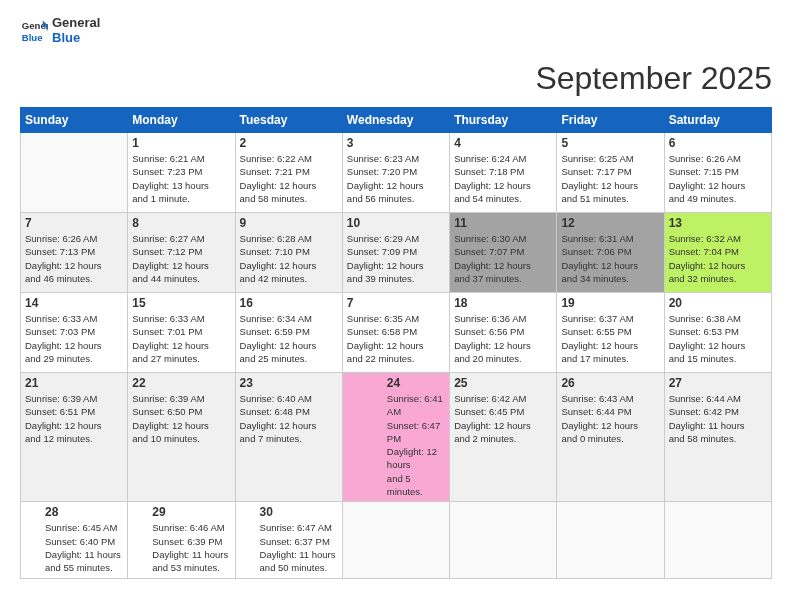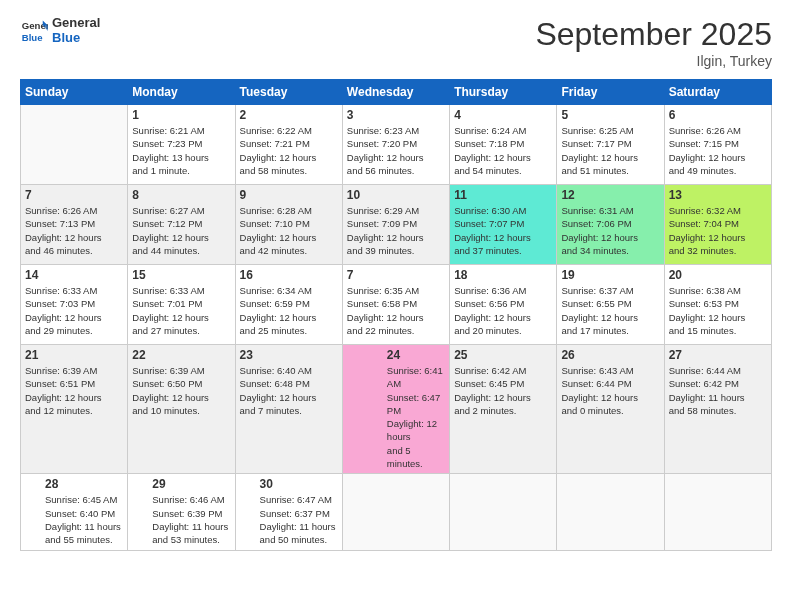--- a/index.html
+++ b/index.html
@@ -26,20 +26,21 @@
       display: flex;
       align-items: center;
       gap: 4px;
     }
     .logo-icon {
       width: 28px;
       height: 28px;
     }
     .title-block {
       text-align: right;
+      margin-top: 44px;
     }
     .month-title {
       font-size: 32px;
       color: #333;
       font-weight: normal;
     }
     .location {
       font-size: 14px;
       color: #555;
     }
@@ -97,21 +98,20 @@
         <polygon points="26,4 32,10 26,10" fill="#1565c0"></polygon>
         <polygon points="26,10 32,10 32,16" fill="#1565c0" opacity="0.6"></polygon>
       </svg>
       <div>
         <div style="font-size:13px; font-weight:bold; color:#333; line-height:1.15;">General</div>
         <div style="font-size:13px; font-weight:bold; color:#1565c0; line-height:1.15;">Blue</div>
       </div>
     </div>
     <div class="title-block">
       <div class="month-title">September 2025</div>
-      <div class="location">Ilgin, Turkey</div>
     </div>
   </div>
 
   <table class="calendar">
     <thead>
       <tr>
 
       <th>Sunday</th>
           <th>Monday</th>
           <th>Tuesday</th>
@@ -159,25 +159,25 @@
             <div class="day-info">Sunrise: 6:27 AM<br>Sunset: 7:12 PM<br>Daylight: 12 hours<br>and 44 minutes.</div>
           </td>
           <td style="background: rgb(240, 240, 240);">
             <span class="day-num">9</span>
             <div class="day-info">Sunrise: 6:28 AM<br>Sunset: 7:10 PM<br>Daylight: 12 hours<br>and 42 minutes.</div>
           </td>
           <td style="background: rgb(240, 240, 240);">
             <span class="day-num">10</span>
             <div class="day-info">Sunrise: 6:29 AM<br>Sunset: 7:09 PM<br>Daylight: 12 hours<br>and 39 minutes.</div>
           </td>
-          <td style="background: #5eead4;">
+          <td style="background: #a3a3a3;">
             <span class="day-num">11</span>
             <div class="day-info">Sunrise: 6:30 AM<br>Sunset: 7:07 PM<br>Daylight: 12 hours<br>and 37 minutes.</div>
           </td>
-          <td style="background: #86efac;">
+          <td style="background: #a3a3a3;">
             <span class="day-num">12</span>
             <div class="day-info">Sunrise: 6:31 AM<br>Sunset: 7:06 PM<br>Daylight: 12 hours<br>and 34 minutes.</div>
           </td>
           <td style="background: #bef264;">
             <span class="day-num">13</span>
             <div class="day-info">Sunrise: 6:32 AM<br>Sunset: 7:04 PM<br>Daylight: 12 hours<br>and 32 minutes.</div>
           </td>
         </tr>
         <tr>
           <td>

